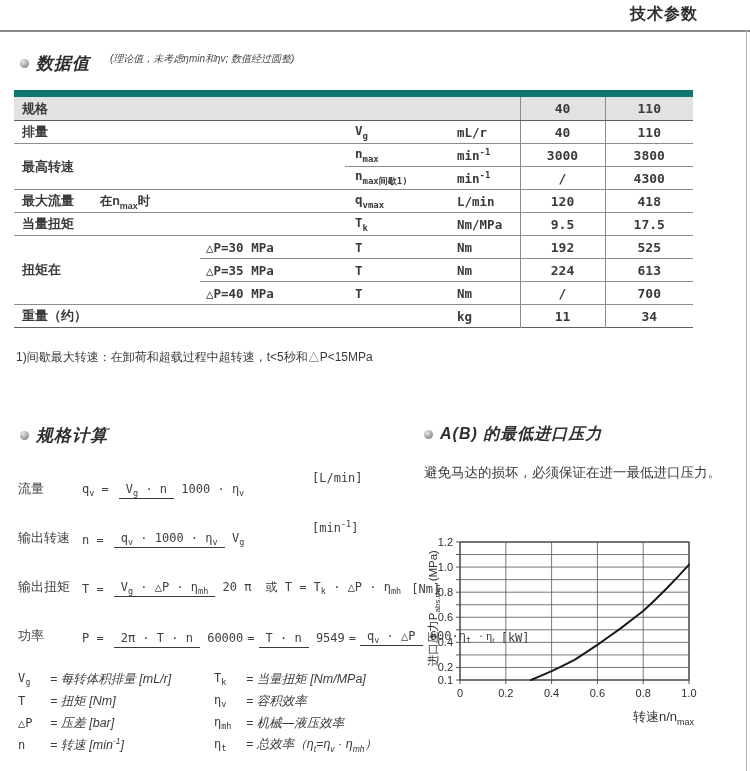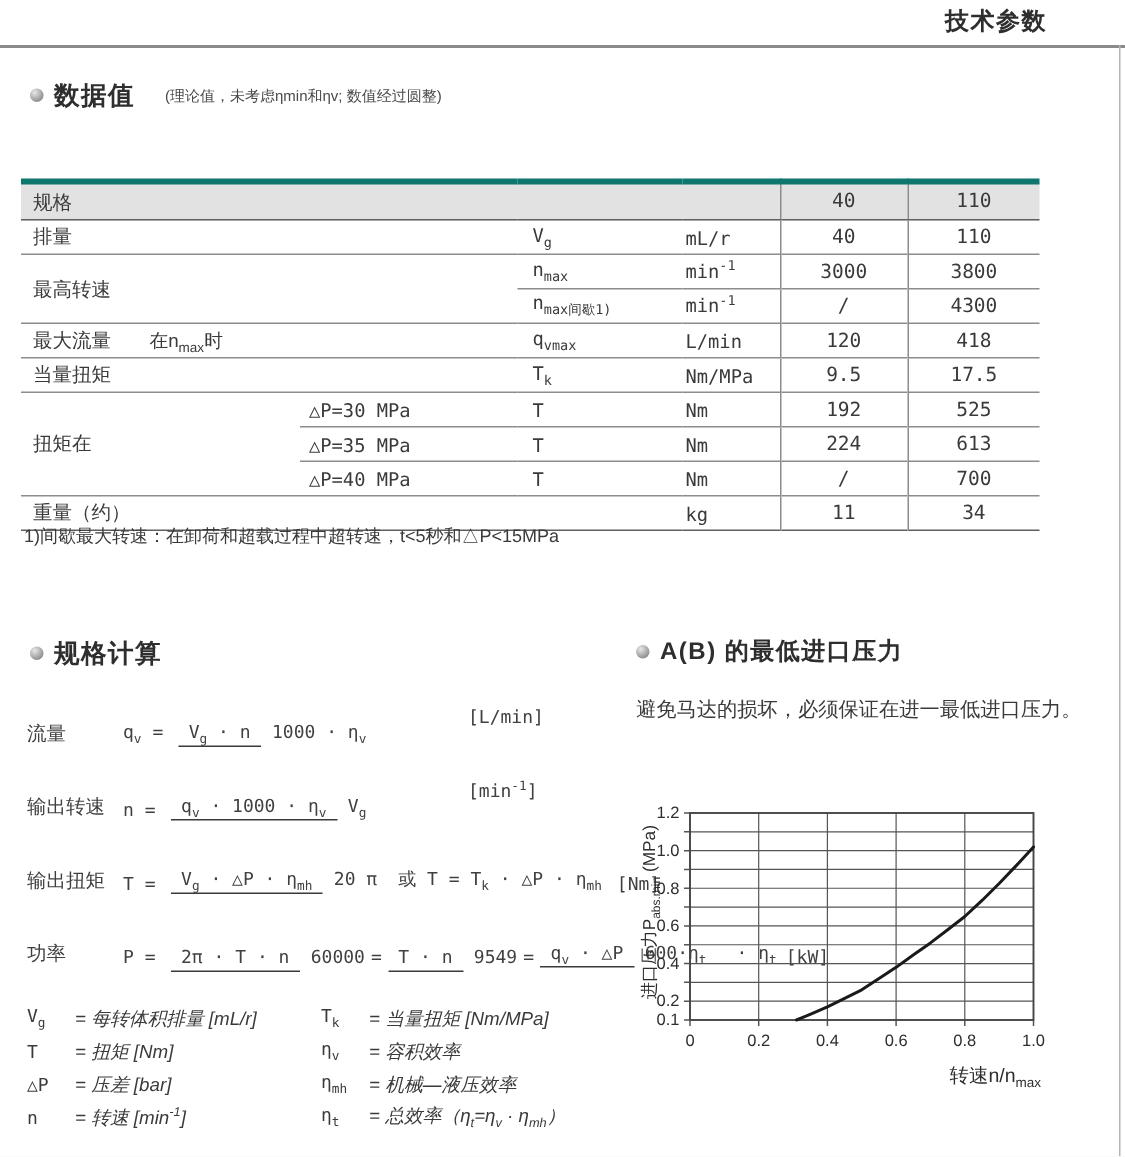--- a/index.html
+++ b/index.html
@@ -6,28 +6,28 @@
   .page {
     position:relative; width:750px; height:771px; background:#ffffff;
     font-family:"Liberation Sans", sans-serif; color:#3a3a3a; overflow:hidden;
   }
   
   .top-header { position:absolute; left:0; top:0; width:750px; height:30px; border-bottom:2px solid #8a8a8a; }
   .header-title { position:absolute; right:52px; top:4px; font-size:16px; font-weight:bold; color:#2e2e2e; letter-spacing:1px; }
   .right-border { position:absolute; left:746px; top:30px; width:1px; height:741px; background:#b5b5b5; }
 
   
-  .section-head { position:absolute; display:flex; align-items:center; }
+  .section-head { position:absolute; display:flex; align-items:flex-start;font-style:italic; }
   .bullet { width:9px; height:9px; border-radius:50%; background:radial-gradient(circle at 35% 30%, #e8e8e8, #6f6f6f); display:inline-block; margin-right:7px; align-self:center; }
   .title-text { font-size:17px; font-weight:bold; color:#2e2e2e; letter-spacing:1px; }
   .title-note { font-size:10px; color:#4a4a4a; margin-left:20px; }
 
   
-  .spec-table { position:absolute; left:14px; top:119px; border-collapse:collapse; table-layout:fixed;
-    border-top:4px solid #0f766e; border-bottom:1px solid #5f5f5f; }
+  .spec-table { position:absolute; left:14px; top:90px; border-collapse:collapse; table-layout:fixed;
+    border-top:7px solid #0f766e; border-bottom:1px solid #5f5f5f;font-weight:bold; }
   .spec-table td { height:22px; font-size:13px; color:#3a3a3a; padding:0; vertical-align:middle; }
   .spec-table .c-label { padding-left:8px; }
   .spec-table .c-sub  { padding-left:6px; font-family:"DejaVu Sans Mono", monospace; font-size:12.5px; }
   .spec-table .c-sym  { padding-left:10px; font-family:"DejaVu Sans Mono", monospace; font-size:12.5px; }
   .spec-table .c-unit { padding-left:2px;  font-family:"DejaVu Sans Mono", monospace; font-size:12.5px; }
   .spec-table .c-val  { text-align:center; font-family:"DejaVu Sans Mono", monospace; font-size:13px; }
   .spec-table .vline  { border-left:1px solid #8c8c8c; }
   .spec-table .head-row td { background:#e2e2e2; border-bottom:1px solid #5f5f5f; height:23px; }
   .spec-table tr.full > td { border-top:1px solid #8c8c8c; }
   .spec-table tr.part > td { border-top:1px solid #8c8c8c; }
@@ -39,21 +39,21 @@
   
   .formulas { position:absolute; left:18px; top:458px; width:376px; }
   .formula { display:flex; align-items:flex-end; position:relative; margin-bottom:9px; min-height:40px;
     font-family:"DejaVu Sans Mono", monospace; font-size:12px; color:#404040; white-space:nowrap; }
   .f-label { width:64px; flex:none; font-family:"Liberation Sans", sans-serif; font-size:13px; }
   .f-lhs { margin-right:6px; }
   .frac { display:inline-block; text-align:center; margin:0 4px; }
   .frac .num { padding:0 7px 2px; border-bottom:1px solid #3a3a3a; }
   .frac .den { padding-top:2px; }
   .f-alt { margin-left:10px; }
-  .f-tail { margin-left:16px; }
+  .f-tail { margin-left:4px;font-family:Liberation Serif, serif; }
   .f-unit { margin-left:10px; }
   .f-unit-abs { position:absolute; left:294px; top:50%; transform:translateY(-50%); }
   .formula sub { font-size:8.5px; }
   .formula sup { font-size:8.5px; }
 
   
   .legend-col { position:absolute; top:668px; }
   .legend-col.lc-left { left:18px; }
   .legend-col.lc-right { left:214px; }
   .legend-row { height:22px; display:flex; align-items:center; font-size:12.5px; white-space:nowrap; }

